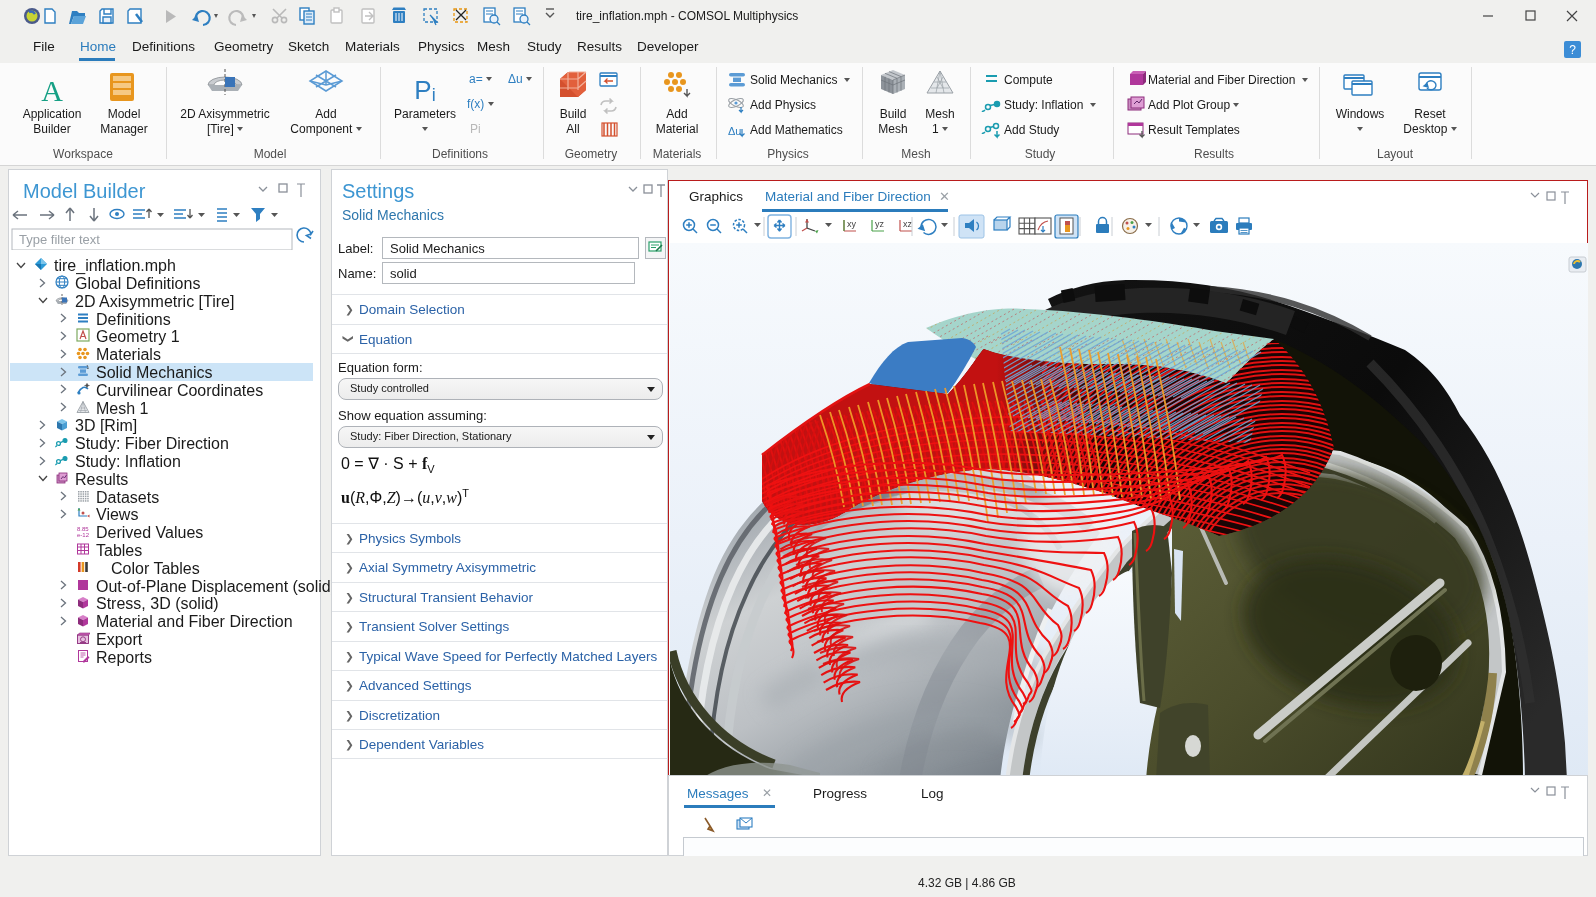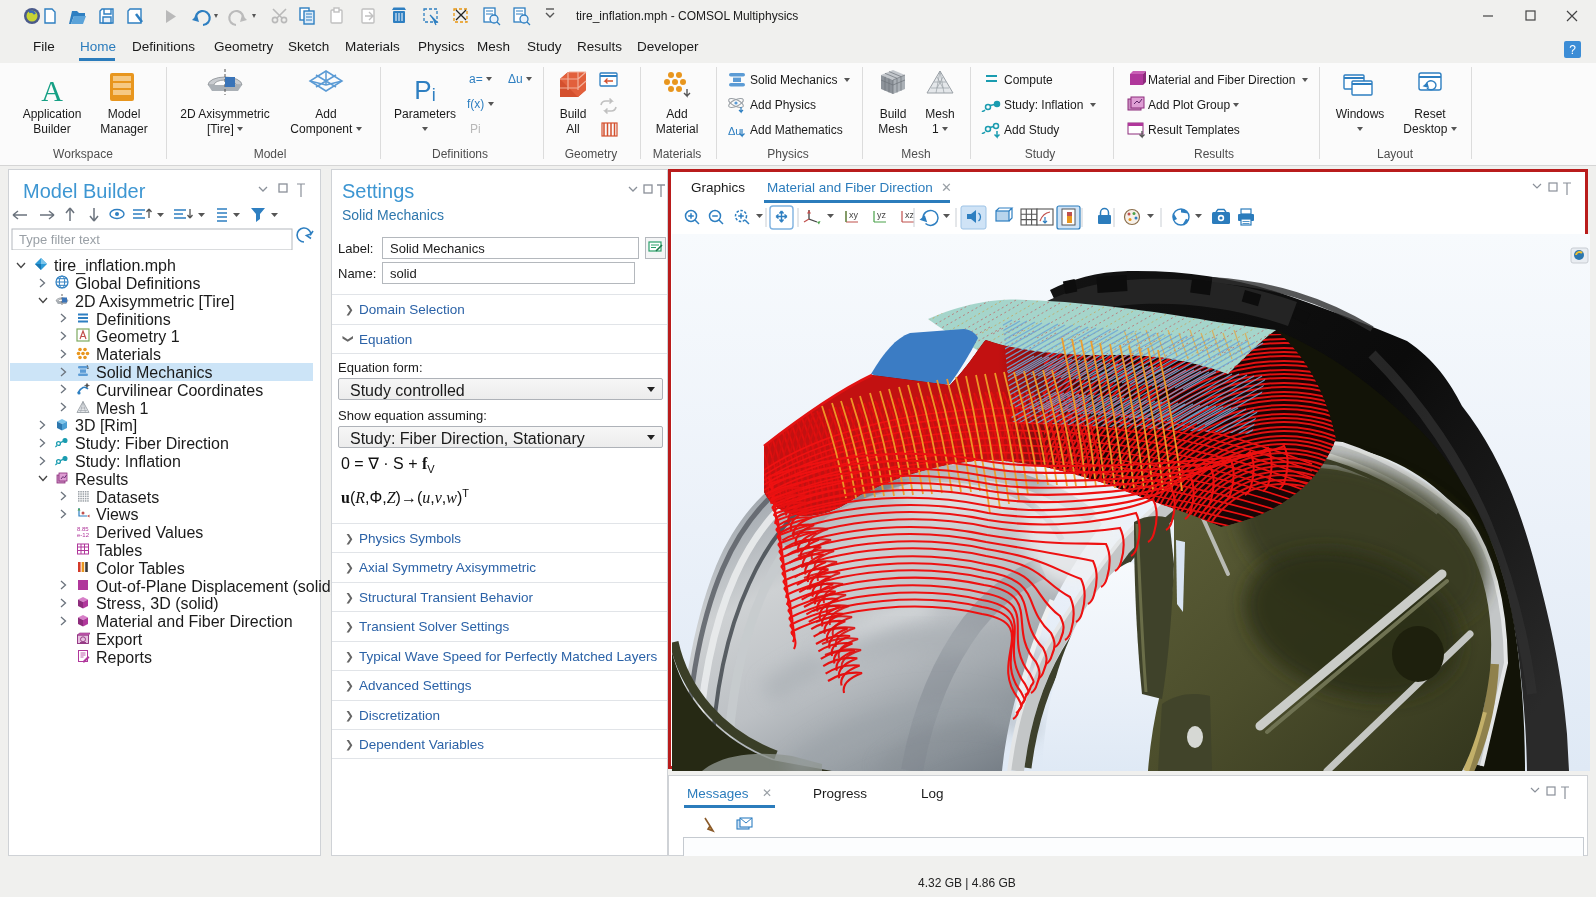--- a/index.html
+++ b/index.html
@@ -17,28 +17,28 @@
 
 #ribbon{position:absolute;left:0;top:63px;width:1596px;height:103px;background:#fbfbfb;border-bottom:1px solid #d5d5d5;}
 .rsep{position:absolute;top:4px;width:1px;height:92px;background:#dcdcdc;}
 .rlabel{position:absolute;top:84px;font-size:12px;color:#4e4e4e;text-align:center;}
 .rbig{position:absolute;text-align:center;font-size:12px;color:#1a1a1a;line-height:15px;}
 .rsmall{position:absolute;font-size:12px;color:#1a1a1a;white-space:nowrap;}
 .caret{display:inline-block;width:0;height:0;border-left:3.5px solid transparent;border-right:3.5px solid transparent;border-top:4px solid #555;vertical-align:2px;}
 
 #leftpanel{position:absolute;left:8px;top:169px;width:313px;height:687px;background:#fff;border:1px solid #cfd2d6;}
 #midpanel{position:absolute;left:331px;top:169px;width:337px;height:687px;background:#fff;border:1px solid #cfd2d6;}
-#rightpanel{position:absolute;left:668px;top:169px;width:920px;height:600px;background:#fff;border:3px solid #b91c1c;}
+#rightpanel{position:absolute;left:668px;top:180px;width:920px;height:600px;background:#fff;border:1px solid #b91c1c;}
 #msgpanel{position:absolute;left:668px;top:775px;width:920px;height:81px;background:#fff;border:1px solid #cfd2d6;}
 .ptitle{font-size:20px;color:#3d96d2;}
 .tree-row{position:absolute;height:18px;font-size:16px;color:#1a1a1a;white-space:nowrap;}
 .sect{position:absolute;left:0;width:335px;height:30px;border-top:1px solid #e1e4e8;font-size:13.5px;color:#2b62a7;}
 .sect span.ch{position:absolute;left:13px;top:8px;color:#666;font-size:10.5px;}
 .sect span.tx{position:absolute;left:27px;top:7px;}
-.combo{position:absolute;left:6px;width:325px;height:22px;background:linear-gradient(#f6f6f6,#ececec);border:1px solid #aeb2b8;border-radius:2px;font-size:16px;color:#1a1a1a;}
+.combo{position:absolute;left:6px;width:325px;height:22px;background:linear-gradient(#f6f6f6,#ececec);border:1px solid #aeb2b8;border-radius:8px;font-size:11px;color:#1a1a1a;}
 .combo .ctx{position:absolute;left:11px;top:3px;}
 .combo .dar{position:absolute;right:7px;top:8px;width:0;height:0;border-left:4.5px solid transparent;border-right:4.5px solid transparent;border-top:5.5px solid #222;}
 .inp{position:absolute;height:22px;background:#fff;border:1px solid #b4b8bd;font-size:13px;color:#1a1a1a;}
 
 #statusbar{position:absolute;left:0;top:856px;width:1596px;height:41px;background:#f0f0ee;}
 #memtext{position:absolute;font-size:12px;color:#222;}
 </style>
 </head>
 <body>
 <div id="app">
@@ -525,21 +525,21 @@
     <svg class="abs" style="left:67px;top:372.0px" width="14" height="14" viewBox="0 0 14 14">
           <rect x="1.5" y="2" width="11" height="10" fill="#fff" stroke="#b0379b" stroke-width="1"></rect>
           <path d="M1.5 5 h11 M5 2 v10 M8.5 2 v10 M1.5 8.5 h11" stroke="#b0379b" stroke-width="1"></path>
         </svg>
     <div class="tree-row" style="left:87px;top:372.0px">Tables</div>
     <svg class="abs" style="left:67px;top:389.8px" width="14" height="14" viewBox="0 0 14 14">
           <rect x="2" y="2" width="2.6" height="10" fill="#d43a2a"></rect>
           <rect x="5.6" y="2" width="2.6" height="10" fill="#e8961e"></rect>
           <rect x="9.2" y="2" width="2.6" height="10" fill="#3a3a3a"></rect>
         </svg>
-    <div class="tree-row" style="left:87px;top:389.8px">Color Tables</div>
+    <div class="tree-row" style="left:102px;top:389.8px">Color Tables</div>
     <svg class="abs" style="left:49px;top:408.1px" width="10" height="14">
           <path d="M3 3 l4.5 4 L3 11" stroke="#6b737d" stroke-width="1.3" fill="none"></path>
         </svg>
     <svg class="abs" style="left:67px;top:407.6px" width="14" height="14" viewBox="0 0 14 14">
           <rect x="2" y="2" width="10" height="10" fill="#b0379b"></rect>
         </svg>
     <div class="tree-row" style="left:87px;top:407.6px">Out-of-Plane Displacement (solid)</div>
     <svg class="abs" style="left:49px;top:425.9px" width="10" height="14">
           <path d="M3 3 l4.5 4 L3 11" stroke="#6b737d" stroke-width="1.3" fill="none"></path>
         </svg>

